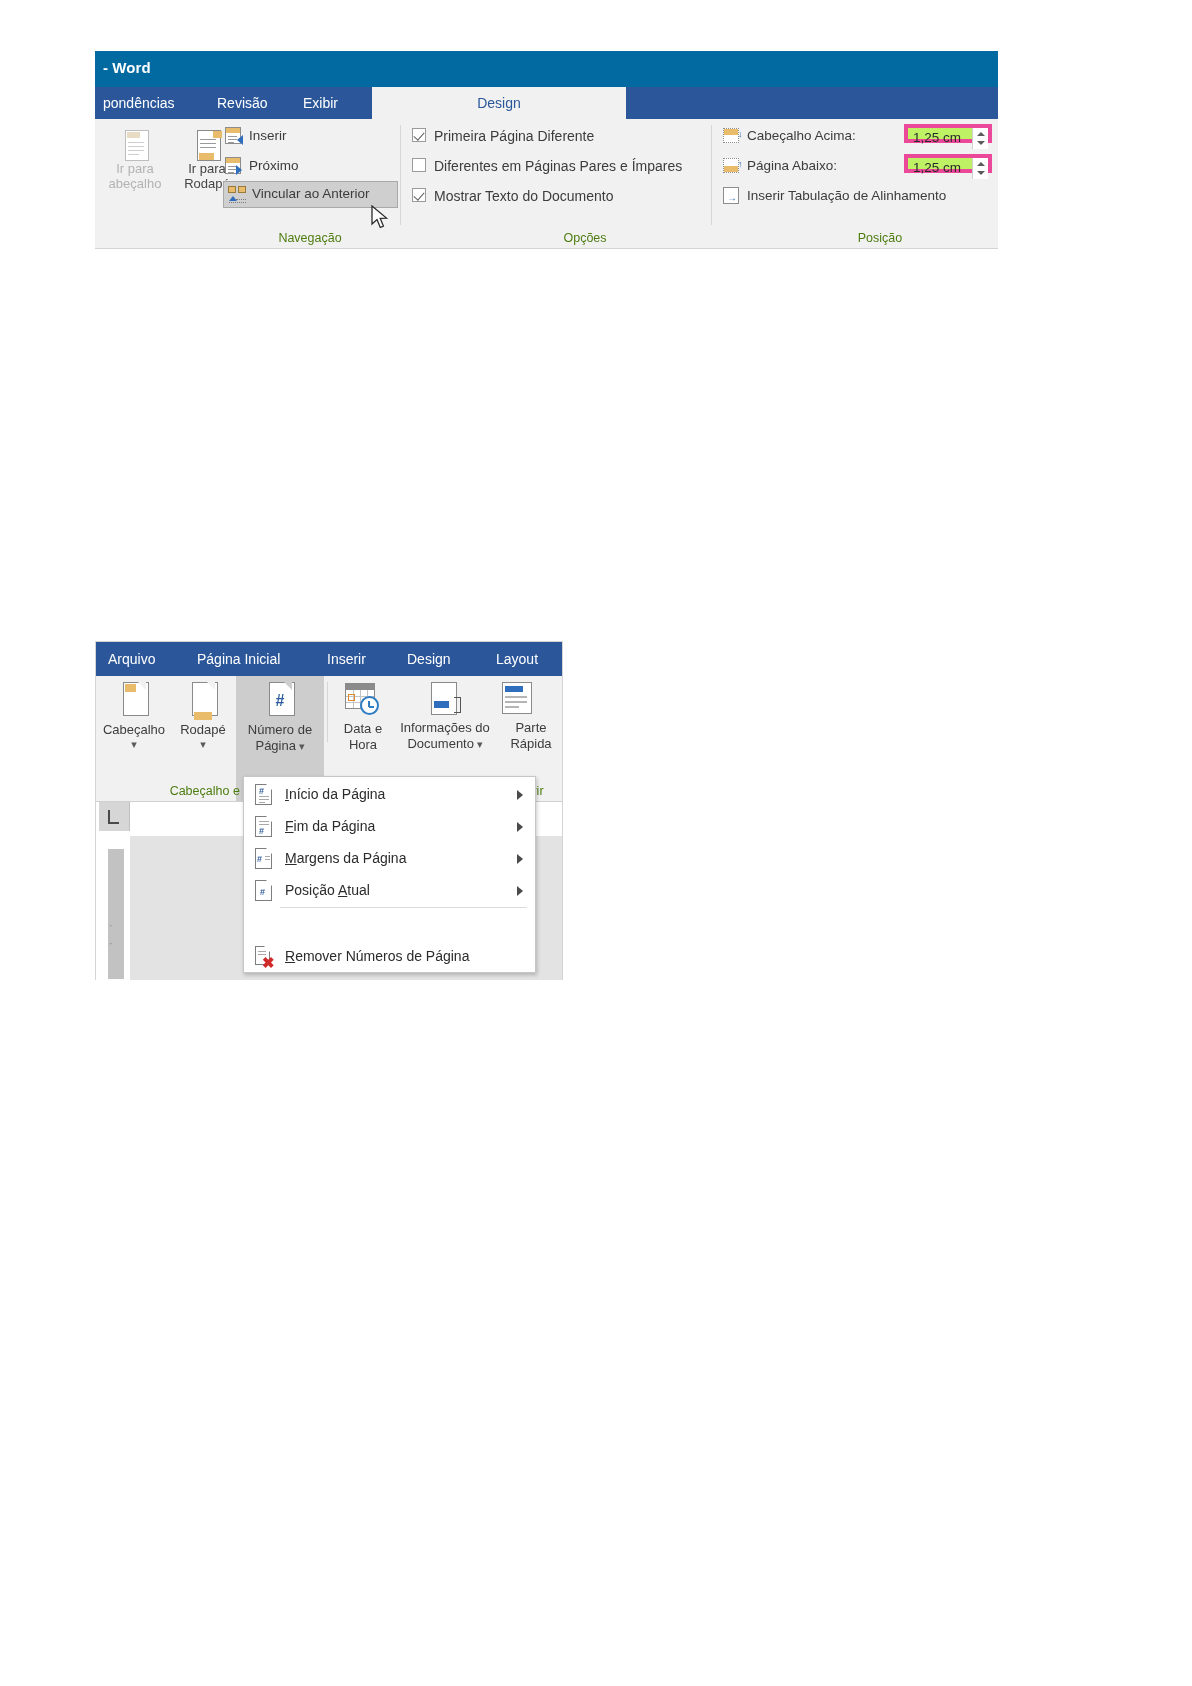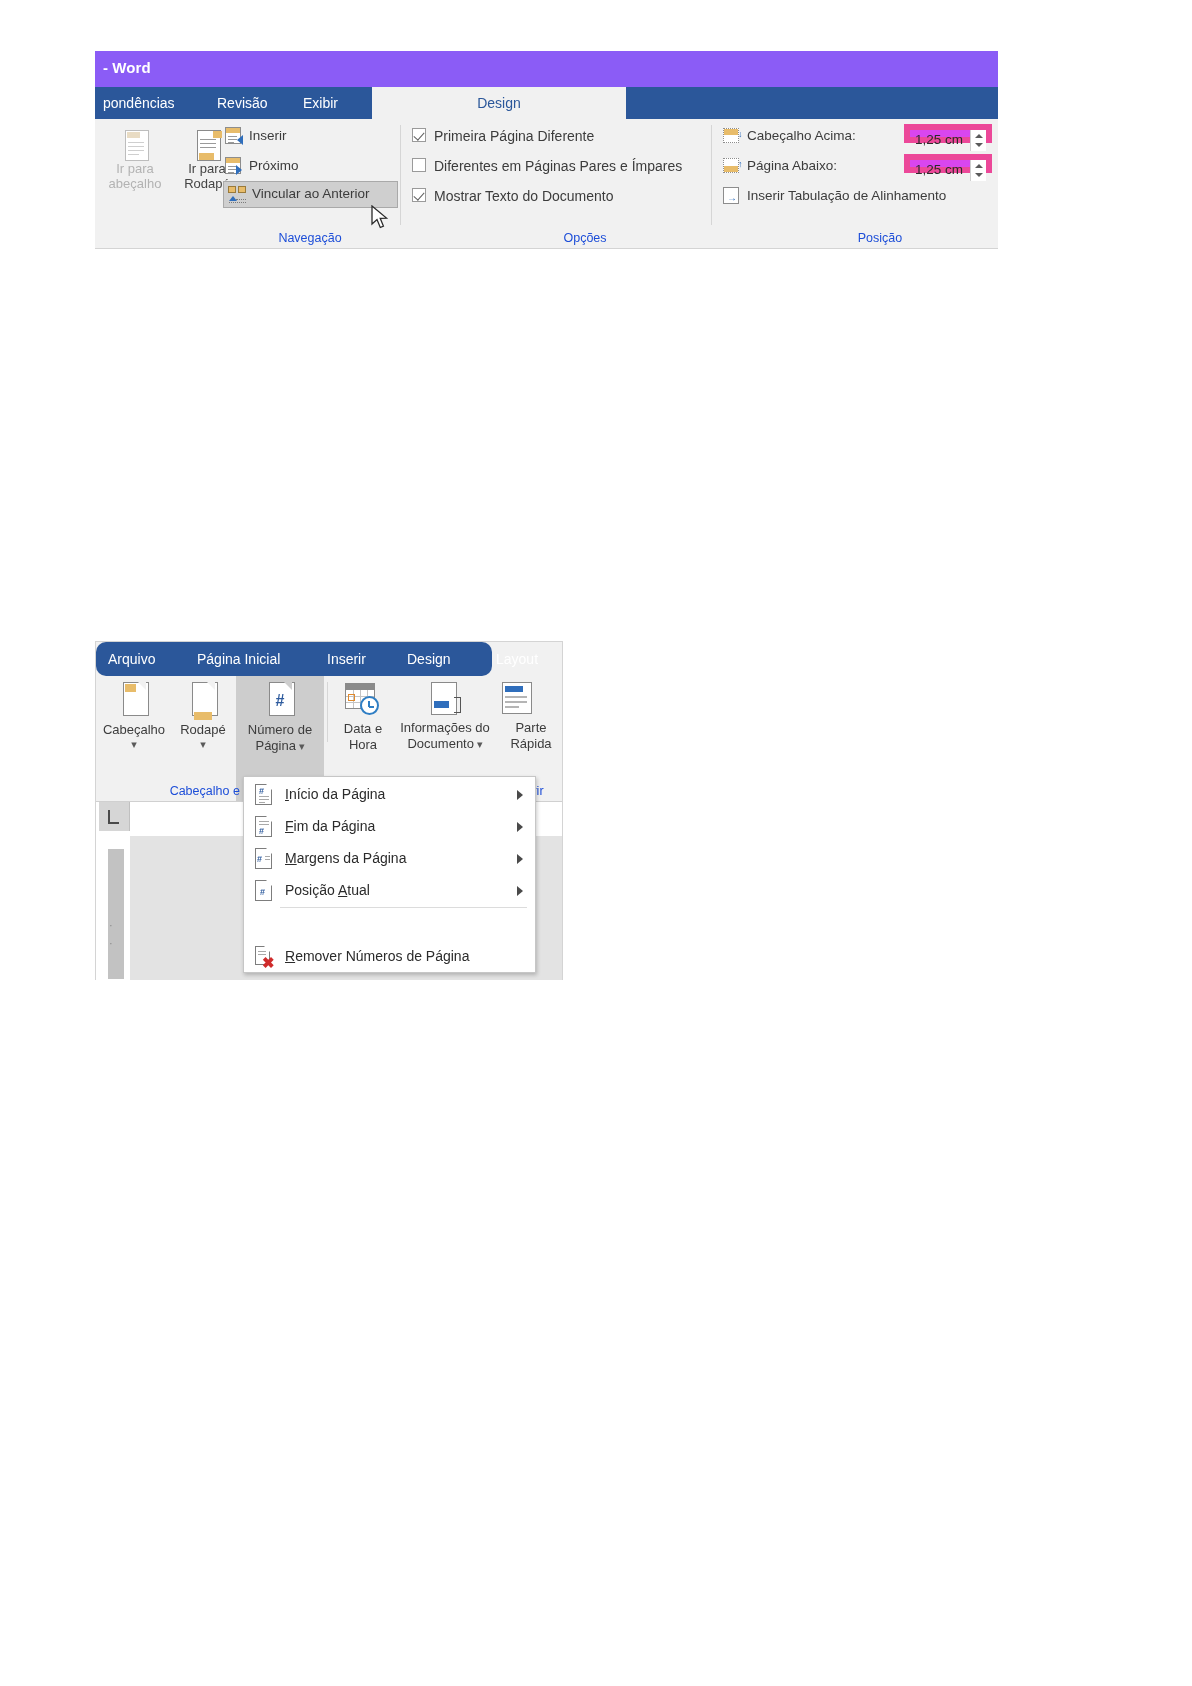--- a/index.html
+++ b/index.html
@@ -10,21 +10,21 @@
     position:relative;overflow:hidden;
   }
 
   
   #shot-top{
     position:absolute;left:95px;top:51px;width:903px;height:198px;
     background:#f1f1f1;border:1px solid #d4d4d4;border-top:none;border-left:none;
     box-sizing:border-box;
   }
   #shot-top .titlebar{
-    position:absolute;left:0;top:0;width:903px;height:36px;background:#8b5cf6;
+    position:absolute;left:0;top:0;width:903px;height:36px;background:#0369a1;
   }
   #shot-top .title-word{
     position:absolute;left:8px;top:8px;color:#ffffff;font-size:15px;font-weight:bold;
     letter-spacing:.1px;
   }
   #shot-top .contextual-strip{
     position:absolute;left:277px;top:0;width:254px;height:36px;background:#204a86;
   }
   #shot-top .contextual-label{
     position:absolute;left:0;top:0;width:254px;height:36px;line-height:36px;
@@ -46,21 +46,21 @@
   #shot-top .tellme .bulb{
     display:inline-block;margin-right:6px;color:#ffd24d;font-size:13px;
   }
   #shot-top .ribbon-body{
     position:absolute;left:0;top:68px;width:903px;height:129px;background:#f1f1f1;
   }
   .grp-sep{
     position:absolute;top:6px;width:1px;height:100px;background:#d6d6d6;
   }
   .grp-label{
-    position:absolute;bottom:3px;font-size:12.5px;color:#1d4ed8;text-align:center;
+    position:absolute;bottom:3px;font-size:12.5px;color:#4d7c0f;text-align:center;
   }
 
   
   .bigbtn{position:absolute;text-align:center;}
   .bigbtn .lbl{font-size:13px;color:#444;line-height:15px;}
   .bigbtn.disabled .lbl{color:#b3b3b3;}
 
   .docicon{position:relative;width:30px;height:36px;margin:0 auto;}
   .docicon .page2{
     position:absolute;left:5px;top:5px;width:24px;height:31px;background:#ffffff;
@@ -90,21 +90,21 @@
     border:1px solid #9a9a9a;box-sizing:border-box;
   }
   .cbox.checked::after{
     content:"";position:absolute;left:3px;top:1px;width:5px;height:9px;
     border:solid #5f5f5f;border-width:0 1.6px 1.6px 0;transform:rotate(42deg);
   }
   .chkrow .ctext{position:absolute;left:22px;top:0;white-space:nowrap;}
 
   
   .spin{
-    position:absolute;width:88px;height:19px;background:#d946ef;border:6px solid #ec4899;
+    position:absolute;width:88px;height:19px;background:#bef264;border:4px solid #ec4899;
     box-sizing:border-box;
   }
   .spin .val{position:absolute;left:5px;top:2px;font-size:13.5px;color:#2b2b2b;}
   .spin .arrows{
     position:absolute;right:0;top:0;width:15px;height:21px;border-left:1px solid #cfcfcf;
     background:#ffffff;
   }
   .spin .arrows .up,.spin .arrows .dn{
     position:absolute;left:4px;width:0;height:0;border-left:4px solid transparent;
     border-right:4px solid transparent;
@@ -118,21 +118,21 @@
   }
   
   .cursor{position:absolute;width:18px;height:26px;}
 
   
   #shot-bot{
     position:absolute;left:95px;top:641px;width:468px;height:339px;
     background:#f1f1f1;border:1px solid #d4d4d4;box-sizing:border-box;
   }
   #shot-bot .tabstrip2{
-    position:absolute;left:0;top:0;width:396px;height:34px;background:#2b579a;border-radius:10px;
+    position:absolute;left:0;top:0;width:466px;height:34px;background:#2b579a;
   }
   #shot-bot .tab2{
     position:absolute;top:0;height:34px;line-height:34px;color:#ffffff;font-size:14px;
   }
   #shot-bot .ribbon2{
     position:absolute;left:0;top:34px;width:466px;height:125px;background:#f1f1f1;
   }
   .bbtn{position:absolute;text-align:center;}
   .bbtn .lbl2{font-size:13px;color:#3c3c3c;line-height:16px;}
   .bbtn.sel{background:#cdcdcd;}

